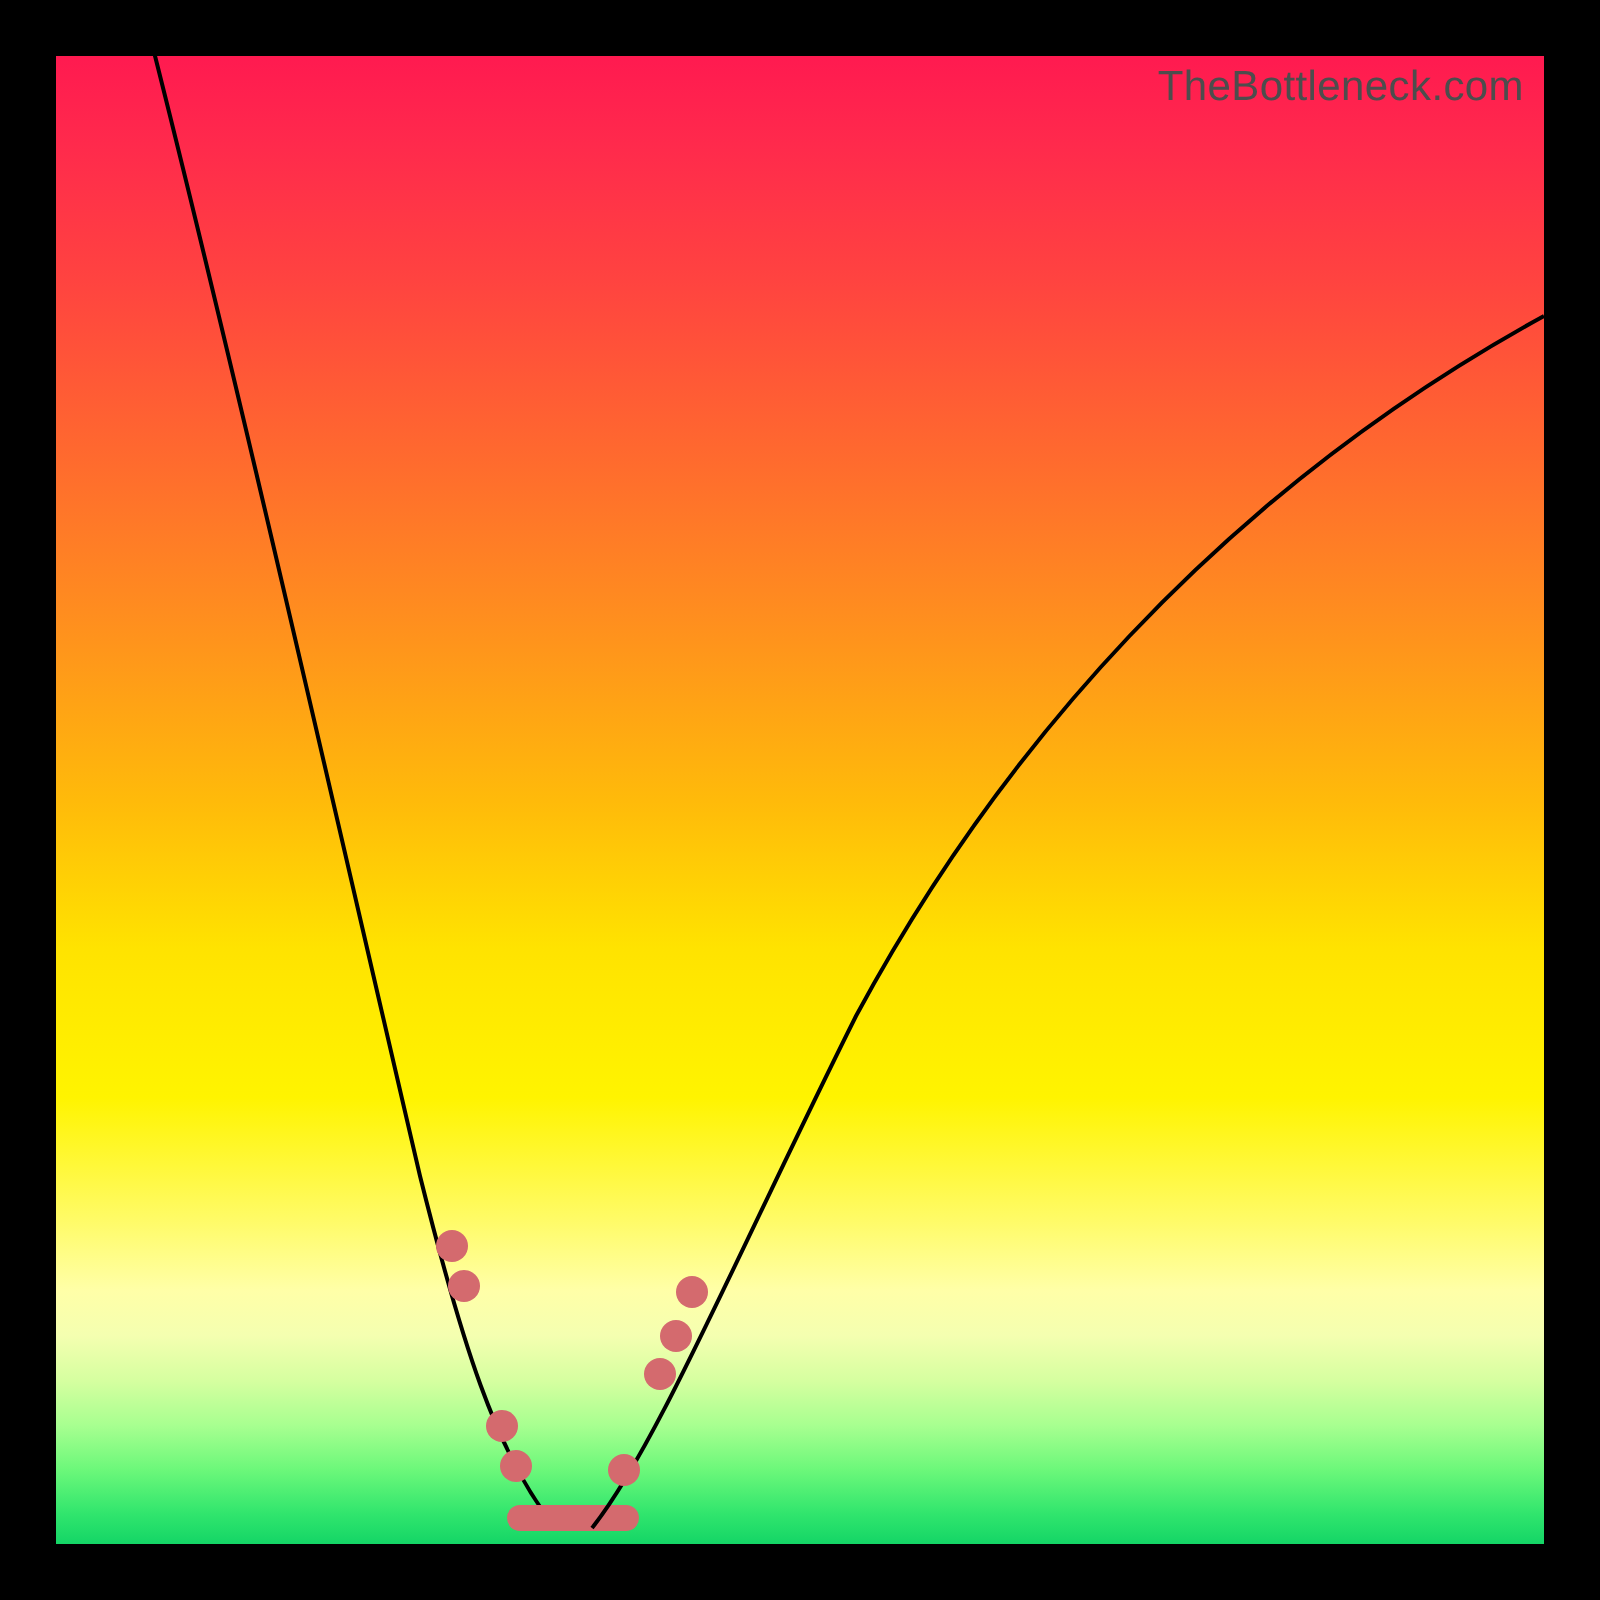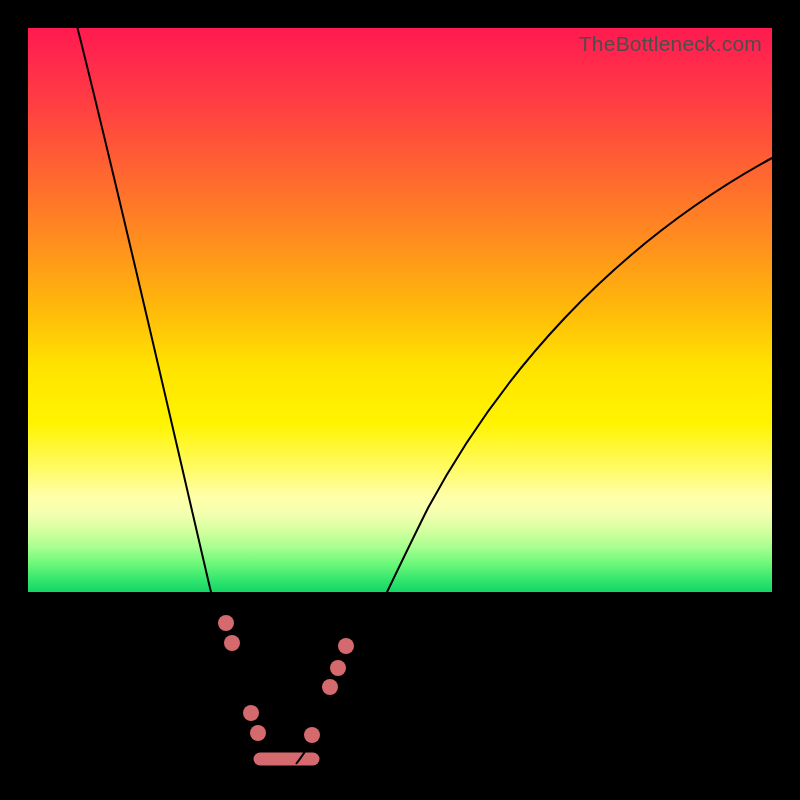--- a/index.html
+++ b/index.html
@@ -17,21 +17,21 @@
     top: 0;
     width: 800px;
     height: 800px;
     background: #000;
   }
   .plot {
     position: absolute;
     left: 28px;
     top: 28px;
     width: 744px;
-    height: 564px;
+    height: 744px;
     
     background: linear-gradient(to bottom,
       #ff1a50 0%,
       #ff2a4c 6%,
       #ff4340 15%,
       #ff6a2e 27%,
       #ff8f1e 38%,
       #ffba0a 50%,
       #ffe300 60%,
       #fff400 70%,

